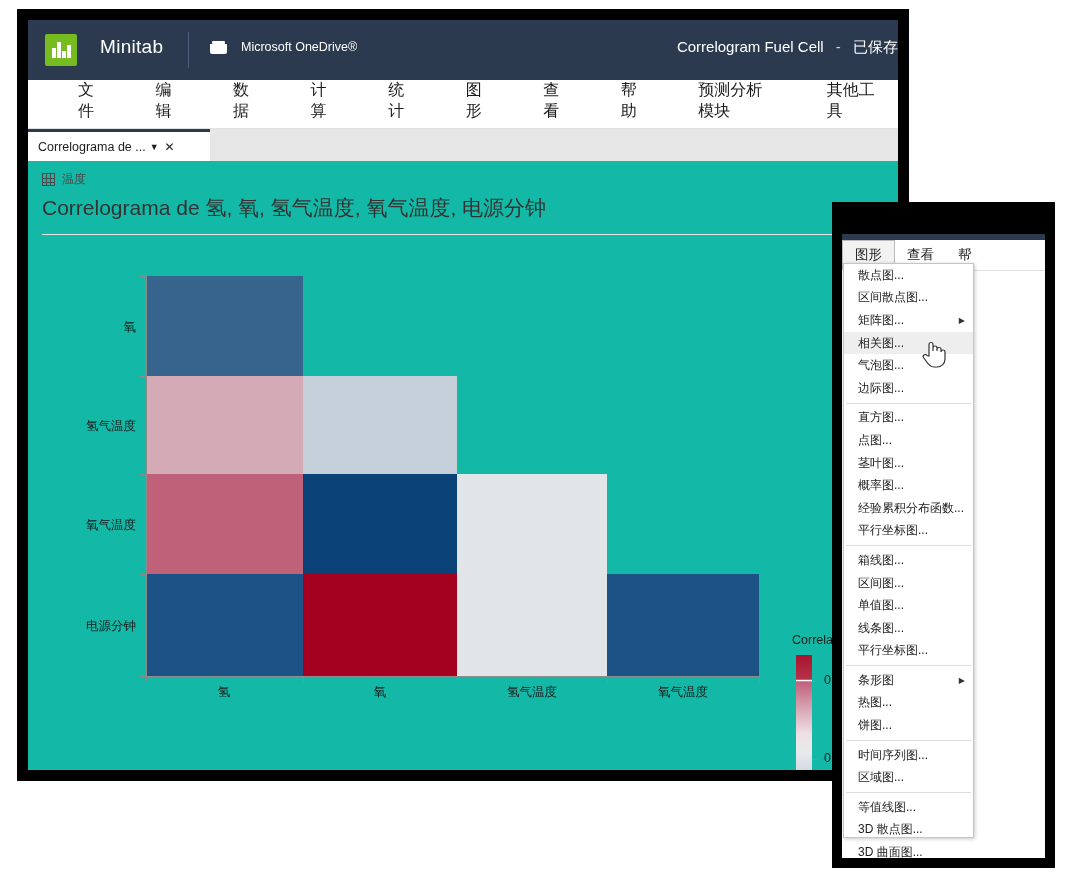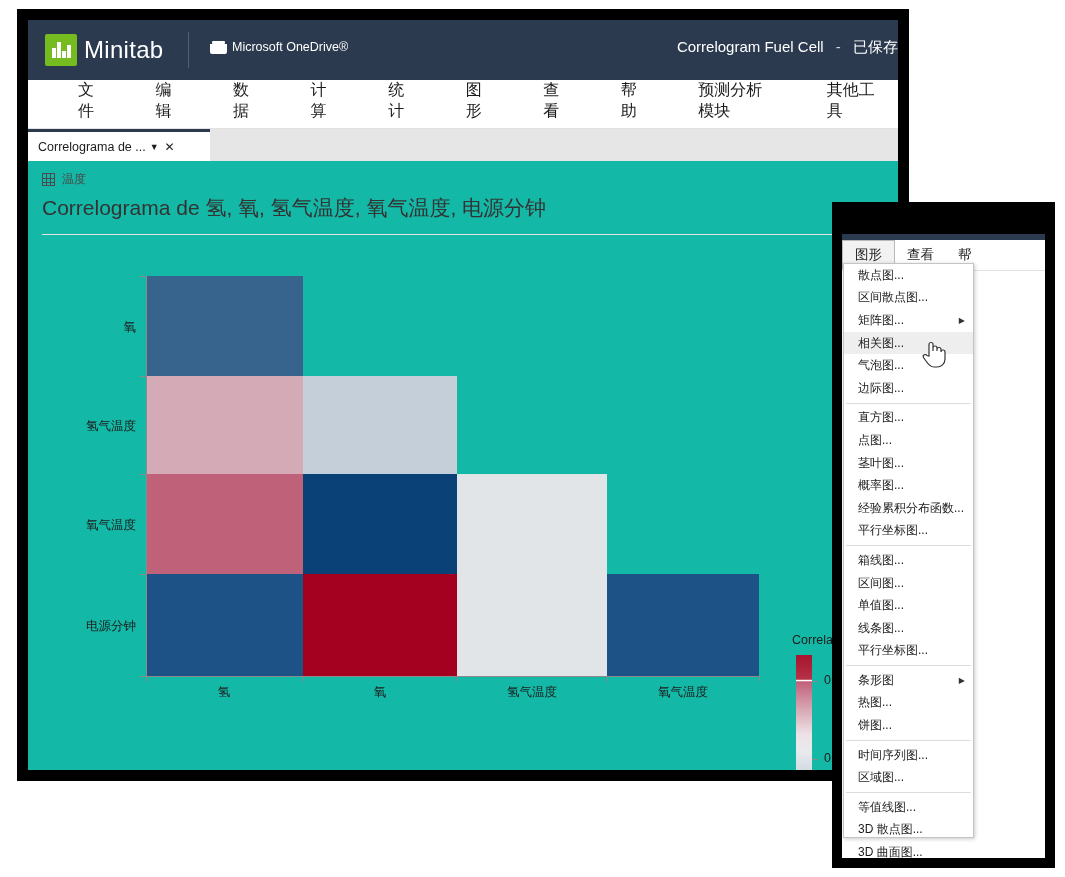--- a/index.html
+++ b/index.html
@@ -17,24 +17,24 @@
   
   .titlebar{height:60px;background:#2b3a4f;position:relative;}
   .logo-box{position:absolute;left:17px;top:14px;width:32px;height:32px;
             background:#76bc21;border-radius:2px;}
   .logo-bars{position:absolute;left:0;top:0;width:32px;height:32px;}
   .logo-bars i{position:absolute;bottom:8px;width:4px;background:#ffffff;display:block;}
   .logo-bars i:nth-child(1){left:7px;height:10px;}
   .logo-bars i:nth-child(2){left:12px;height:16px;}
   .logo-bars i:nth-child(3){left:17px;height:7px;}
   .logo-bars i:nth-child(4){left:22px;height:13px;}
-  .brand{position:absolute;left:56px;top:16px;color:#ffffff;font-size:24px;
+  .brand{position:absolute;left:72px;top:16px;color:#ffffff;font-size:19px;
          letter-spacing:.3px;}
   .tb-sep{position:absolute;left:160px;top:12px;width:1px;height:36px;background:#51607a;}
-  .od-wrap{position:absolute;left:182px;top:20px;display:flex;align-items:center;gap:5px;}
+  .od-wrap{position:absolute;left:182px;top:20px;display:flex;align-items:center;gap:14px;}
   .od-icon{width:17px;height:13px;position:relative;}
   .od-icon .lid{position:absolute;left:2px;top:0;width:13px;height:3px;background:#ffffff;border-radius:1px;}
   .od-icon .body{position:absolute;left:0;top:3px;width:17px;height:10px;background:#ffffff;
                  border-radius:0 0 2px 2px;}
   .od-text{color:#ffffff;font-size:12.5px;}
   .doc-title{position:absolute;left:0;right:0;top:18px;text-align:right;color:#ffffff;
              font-size:15px;}
   .doc-title .sep{margin:0 8px;color:#c9d2dd;}
   .doc-title .saved{color:#ffffff;}
 

